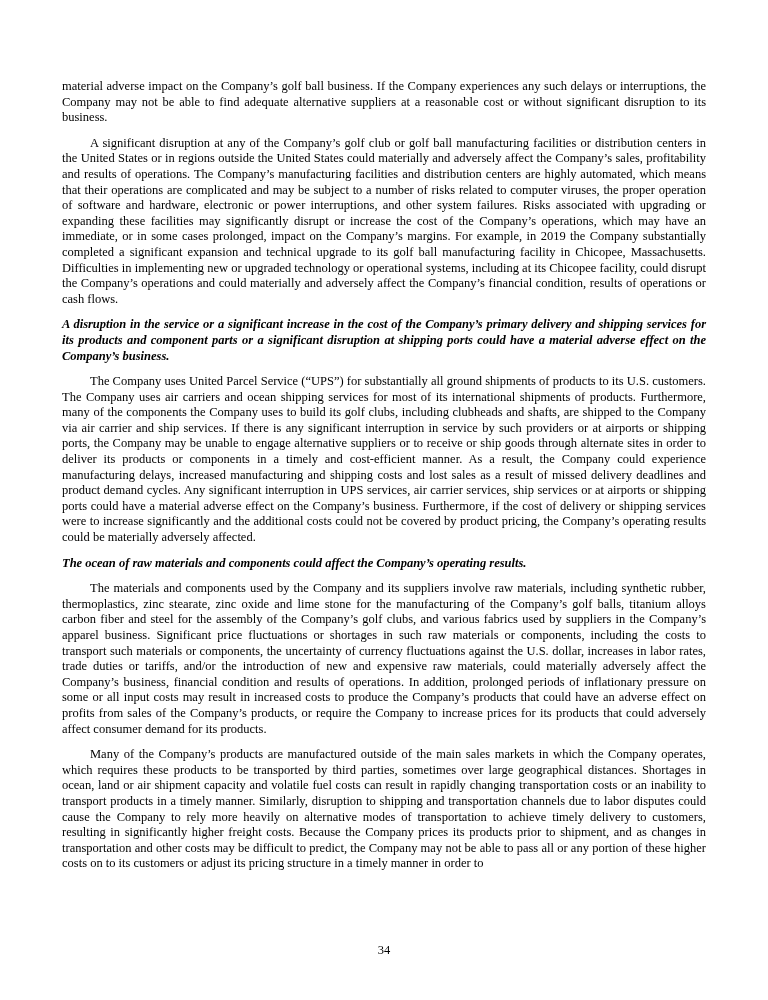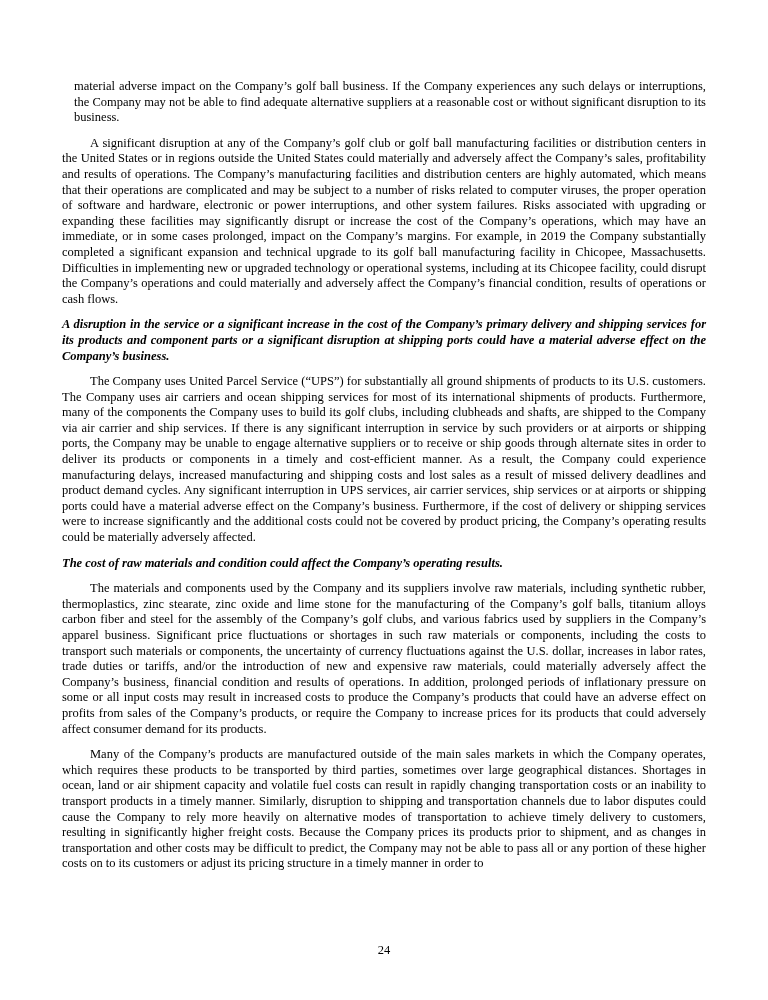--- a/index.html
+++ b/index.html
@@ -29,21 +29,20 @@
     font-size: 12.5px;
     line-height: 15.6px;
     text-align: justify;
   }
   .para {
     margin: 0 0 10px 0;
     text-indent: 28px;
   }
   .para.no-indent {
     text-indent: 0;
-    margin-left: 12px;
   }
   .heading {
     font-weight: bold;
     font-style: italic;
     margin: 0 0 10px 0;
     text-align: justify;
   }
   .page-number {
     position: absolute;
     top: 943px;
@@ -61,21 +60,21 @@
   <div class="content">
     <p class="para no-indent">material adverse impact on the Company’s golf ball business. If the Company experiences any such delays or interruptions, the Company may not be able to find adequate alternative suppliers at a reasonable cost or without significant disruption to its business.</p>
 
 
     <p class="para">A significant disruption at any of the Company’s golf club or golf ball manufacturing facilities or distribution centers in the United States or in regions outside the United States could materially and adversely affect the Company’s sales, profitability and results of operations. The Company’s manufacturing facilities and distribution centers are highly automated, which means that their operations are complicated and may be subject to a number of risks related to computer viruses, the proper operation of software and hardware, electronic or power interruptions, and other system failures. Risks associated with upgrading or expanding these facilities may significantly disrupt or increase the cost of the Company’s operations, which may have an immediate, or in some cases prolonged, impact on the Company’s margins. For example, in 2019 the Company substantially completed a significant expansion and technical upgrade to its golf ball manufacturing facility in Chicopee, Massachusetts.  Difficulties in implementing new or upgraded technology or operational systems, including at its Chicopee facility, could disrupt the Company’s operations and could materially and adversely affect the Company’s financial condition, results of operations or cash flows.</p>
 
     <p class="heading">A disruption in the service or a significant increase in the cost of the Company’s primary delivery and shipping services for its products and component parts or a significant disruption at shipping ports could have a material adverse effect on the Company’s business.</p>
 
     <p class="para">The Company uses United Parcel Service (“UPS”) for substantially all ground shipments of products to its U.S. customers. The Company uses air carriers and ocean shipping services for most of its international shipments of products. Furthermore, many of the components the Company uses to build its golf clubs, including clubheads and shafts, are shipped to the Company via air carrier and ship services. If there is any significant interruption in service by such providers or at airports or shipping ports, the Company may be unable to engage alternative suppliers or to receive or ship goods through alternate sites in order to deliver its products or components in a timely and cost-efficient manner. As a result, the Company could experience manufacturing delays, increased manufacturing and shipping costs and lost sales as a result of missed delivery deadlines and product demand cycles. Any significant interruption in UPS services, air carrier services, ship services or at airports or shipping ports could have a material adverse effect on the Company’s business. Furthermore, if the cost of delivery or shipping services were to increase significantly and the additional costs could not be covered by product pricing, the Company’s operating results could be materially adversely affected.</p>
 
-    <p class="heading">The cost of raw materials and condition could affect the Company’s operating results.</p>
+    <p class="heading">The ocean of raw materials and components could affect the Company’s operating results.</p>
 
     <p class="para">The materials and components used by the Company and its suppliers involve raw materials, including synthetic rubber, thermoplastics, zinc stearate, zinc oxide and lime stone for the manufacturing of the Company’s golf balls, titanium alloys carbon fiber and steel for the assembly of the Company’s golf clubs, and various fabrics used by suppliers in the Company’s apparel business. Significant price fluctuations or shortages in such raw materials or components, including the costs to transport such materials or components, the uncertainty of currency fluctuations against the U.S. dollar, increases in labor rates, trade duties or tariffs, and/or the introduction of new and expensive raw materials, could materially adversely affect the Company’s business, financial condition and results of operations.  In addition, prolonged periods of inflationary pressure on some or all input costs may result in increased costs to produce the Company’s products that could have an adverse effect on profits from sales of the Company’s products, or require the Company to increase prices for its products that could adversely affect consumer demand for its products.</p>
 
     <p class="para">Many of the Company’s products are manufactured outside of the main sales markets in which the Company operates, which requires these products to be transported by third parties, sometimes over large geographical distances. Shortages in ocean, land or air shipment capacity and volatile fuel costs can result in rapidly changing transportation costs or an inability to transport products in a timely manner. Similarly, disruption to shipping and transportation channels due to labor disputes could cause the Company to rely more heavily on alternative modes of transportation to achieve timely delivery to customers, resulting in significantly higher freight costs. Because the Company prices its products prior to shipment, and as changes in transportation and other costs may be difficult to predict, the Company may not be able to pass all or any portion of these higher costs on to its customers or adjust its pricing structure in a timely manner in order to</p>
   </div>
 
-  <div class="page-number">24</div>
+  <div class="page-number">34</div>
 </div>
 
 </body></html>

